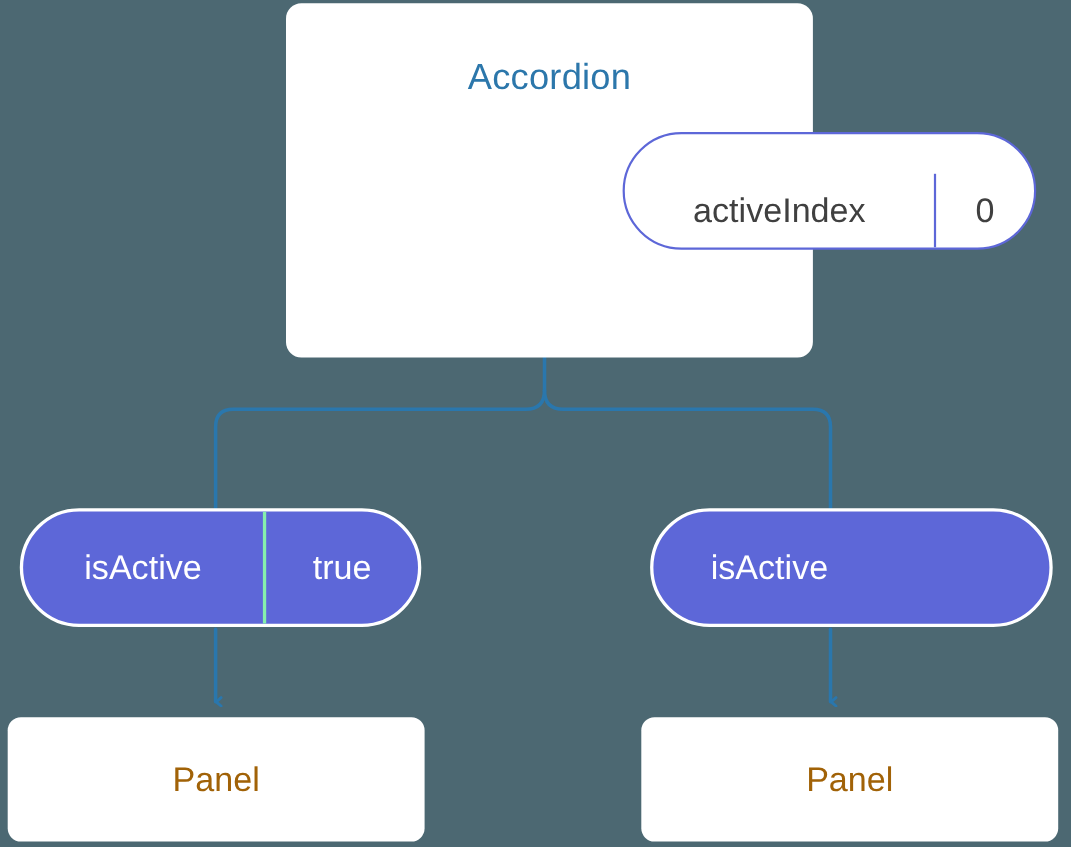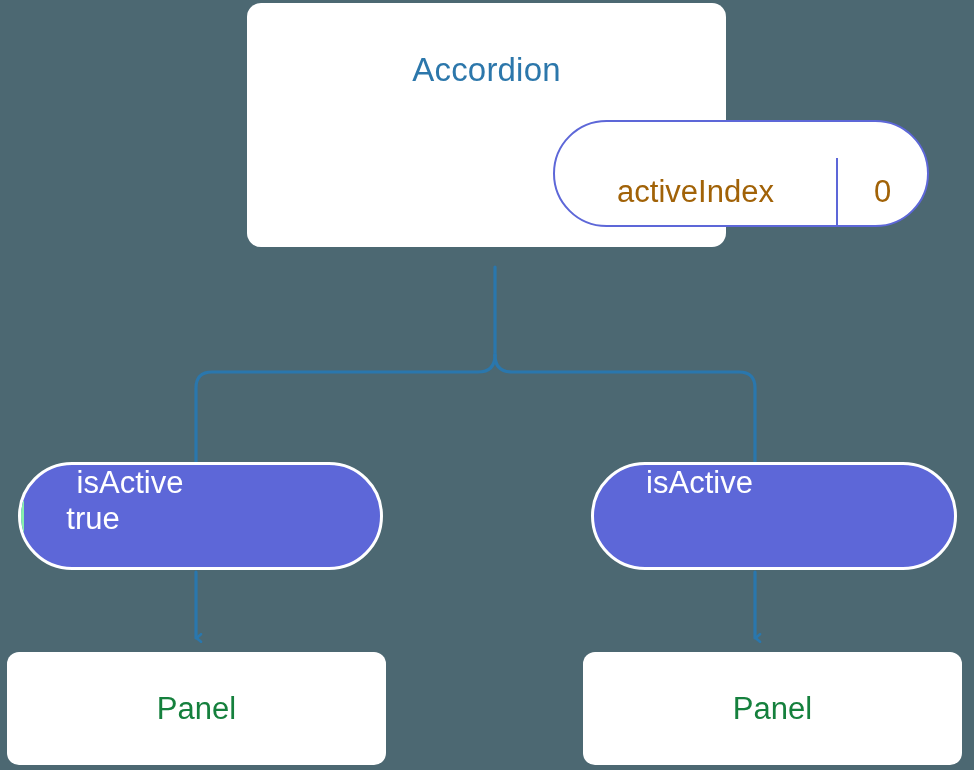--- a/index.html
+++ b/index.html
@@ -30,24 +30,24 @@
   }
 
   
   .card {
     position: absolute;
     background: #ffffff;
     border-radius: 14px;
     box-sizing: border-box;
   }
   .card-root {
-    left: 247px;
+    left: 260px;
     top: 3px;
     width: 479px;
-    height: 244px;
+    height: 322px;
   }
   .card-title {
     position: absolute;
     left: 0;
     right: 0;
     top: 48px;
     text-align: center;
     color: #2c77ab;
     font-size: 33px;
     letter-spacing: 0.2px;
@@ -65,21 +65,21 @@
     left: 306px;
     top: 117px;
     width: 376px;
     height: 107px;
     border: 2px solid #5d67d8;
     border-radius: 54px;
     background: #ffffff;
   }
   .pill-outline .pill-key,
   .pill-outline .pill-val {
-    color: #a16207;
+    color: #404040;
     margin-top: 36px;
   }
   .pill-outline .pill-val {
     border-left: 2px solid #5d67d8;
   }
 
   .pill-key, .pill-val {
     display: flex;
     align-items: center;
     justify-content: center;
@@ -89,21 +89,20 @@
   }
   .pill-outline .pill-key { width: 281px; }
   .pill-outline .pill-val { width: 91px; }
 
   
   .pill-filled {
     background: #5d67d8;
     border: 3px solid #ffffff;
     border-radius: 60px;
     height: 108px;
-    flex-direction: column;
   }
   .pill-filled .pill-key,
   .pill-filled .pill-val {
     color: #ffffff;
   }
   .pill-filled .pill-val {
     border-left: 3px solid #86efac;
   }
 
   .pill-left {
@@ -135,21 +134,21 @@
     width: 379px;
     height: 113px;
   }
   .panel-right {
     left: 583px;
     top: 652px;
     width: 379px;
     height: 113px;
   }
   .panel-label {
-    color: #15803d;
+    color: #a16207;
     font-size: 31px;
   }
 </style>
 </head>
 <body>
 
 <div class="stage">
 
   <svg class="wires" viewBox="0 0 974 770" width="974" height="770" aria-hidden="true">
     <defs>

